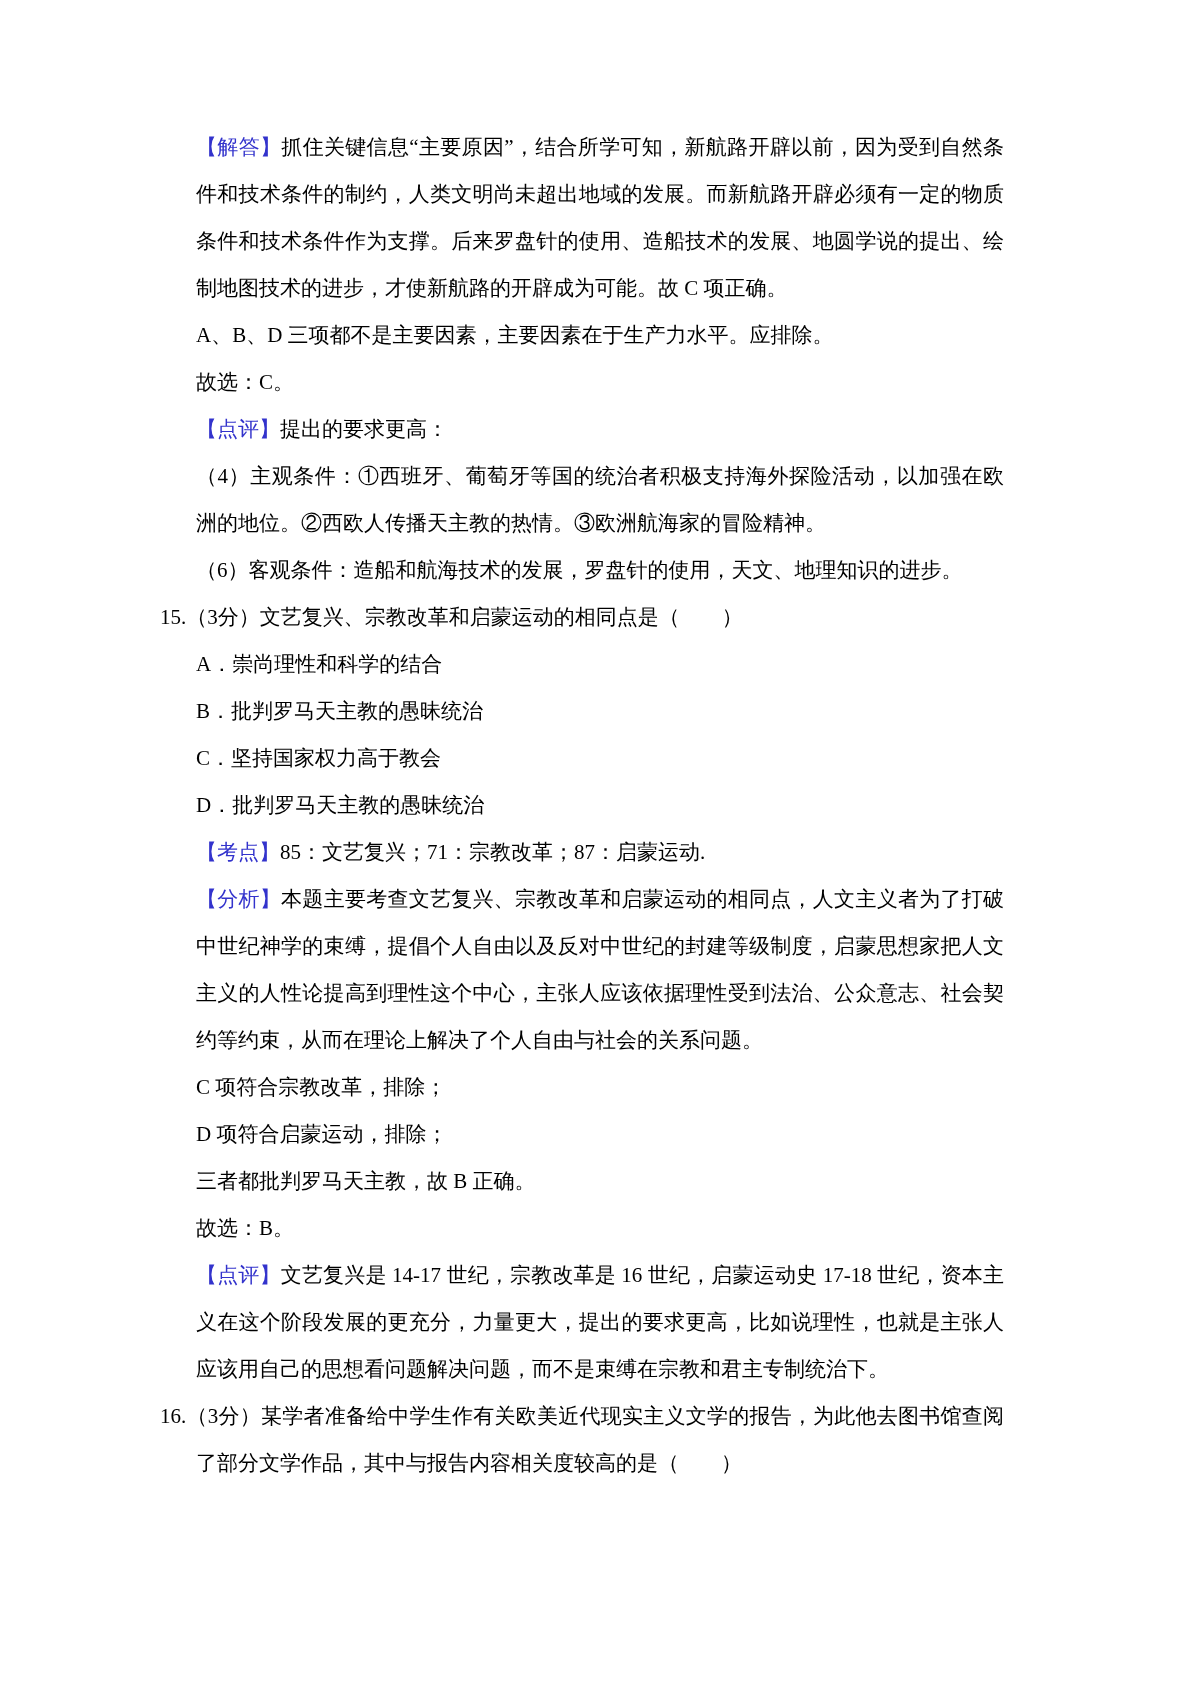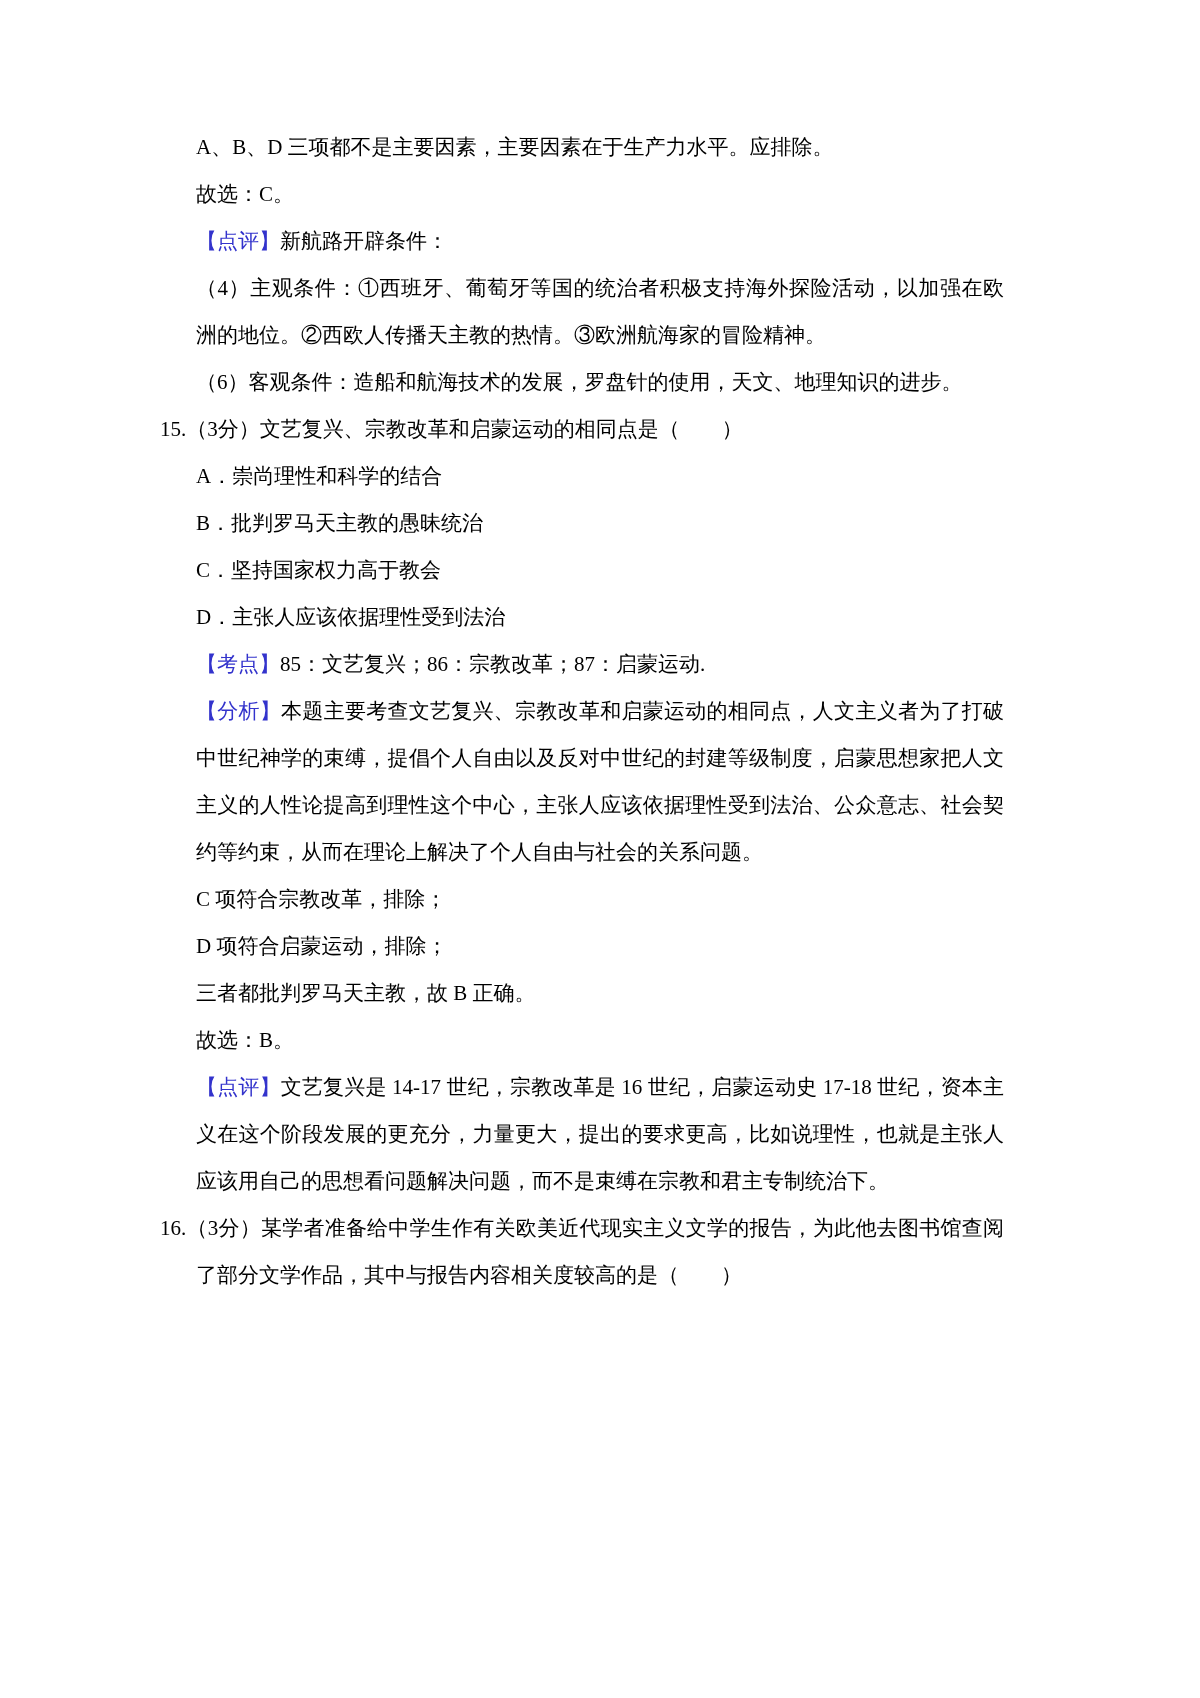--- a/index.html
+++ b/index.html
@@ -32,42 +32,43 @@
   }
   .tag {
     color: #3333cc;
   }
 </style>
 </head>
 <body>
 
 <div class="doc">
 
+  <p class="para"><span class="tag">【解答】</span><span>抓住关键信息“主要原因”，结合所学可知，新航路开辟以前，因为受到自然条件和技术条件的制约，人类文明尚未超出地域的发展。而新航路开辟必须有一定的物质条件和技术条件作为支撑。后来罗盘针的使用、造船技术的发展、地圆学说的提出、绘制地图技术的进步，才使新航路的开辟成为可能。故 C 项正确。</span></p>
 
   <p class="para"><span>A、B、D 三项都不是主要因素，主要因素在于生产力水平。应排除。</span></p>
 
   <p class="para"><span>故选：C。</span></p>
 
-  <p class="para"><span class="tag">【点评】</span><span>新航路开辟条件：</span></p>
+  <p class="para"><span class="tag">【点评】</span><span>提出的要求更高：</span></p>
 
   <p class="para"><span>（4）主观条件：①西班牙、葡萄牙等国的统治者积极支持海外探险活动，以加强在欧洲的地位。②西欧人传播天主教的热情。③欧洲航海家的冒险精神。</span></p>
 
   <p class="para"><span>（6）客观条件：造船和航海技术的发展，罗盘针的使用，天文、地理知识的进步。</span></p>
 
   <p class="para question"><span>15.（3分）文艺复兴、宗教改革和启蒙运动的相同点是（　　）</span></p>
 
   <p class="para"><span>A．崇尚理性和科学的结合</span></p>
 
   <p class="para"><span>B．批判罗马天主教的愚昧统治</span></p>
 
   <p class="para"><span>C．坚持国家权力高于教会</span></p>
 
-  <p class="para"><span>D．主张人应该依据理性受到法治</span></p>
+  <p class="para"><span>D．批判罗马天主教的愚昧统治</span></p>
 
-  <p class="para"><span class="tag">【考点】</span><span>85：文艺复兴；86：宗教改革；87：启蒙运动.</span></p>
+  <p class="para"><span class="tag">【考点】</span><span>85：文艺复兴；71：宗教改革；87：启蒙运动.</span></p>
 
   <p class="para"><span class="tag">【分析】</span><span>本题主要考查文艺复兴、宗教改革和启蒙运动的相同点，人文主义者为了打破中世纪神学的束缚，提倡个人自由以及反对中世纪的封建等级制度，启蒙思想家把人文主义的人性论提高到理性这个中心，主张人应该依据理性受到法治、公众意志、社会契约等约束，从而在理论上解决了个人自由与社会的关系问题。</span></p>
 
 
   <p class="para"><span>C 项符合宗教改革，排除；</span></p>
 
   <p class="para"><span>D 项符合启蒙运动，排除；</span></p>
 
   <p class="para"><span>三者都批判罗马天主教，故 B 正确。</span></p>
 

